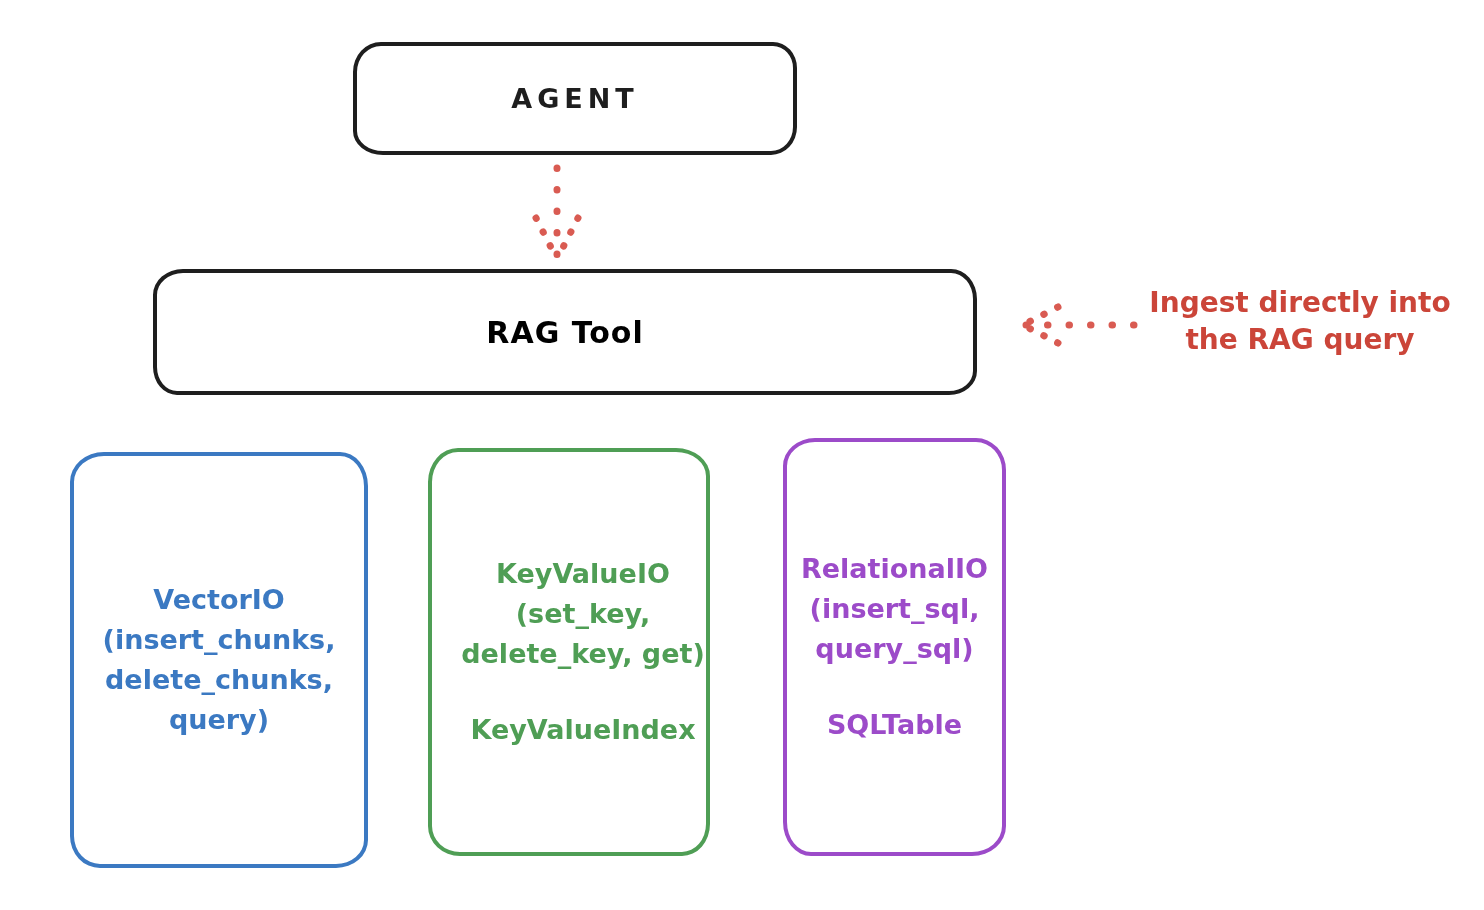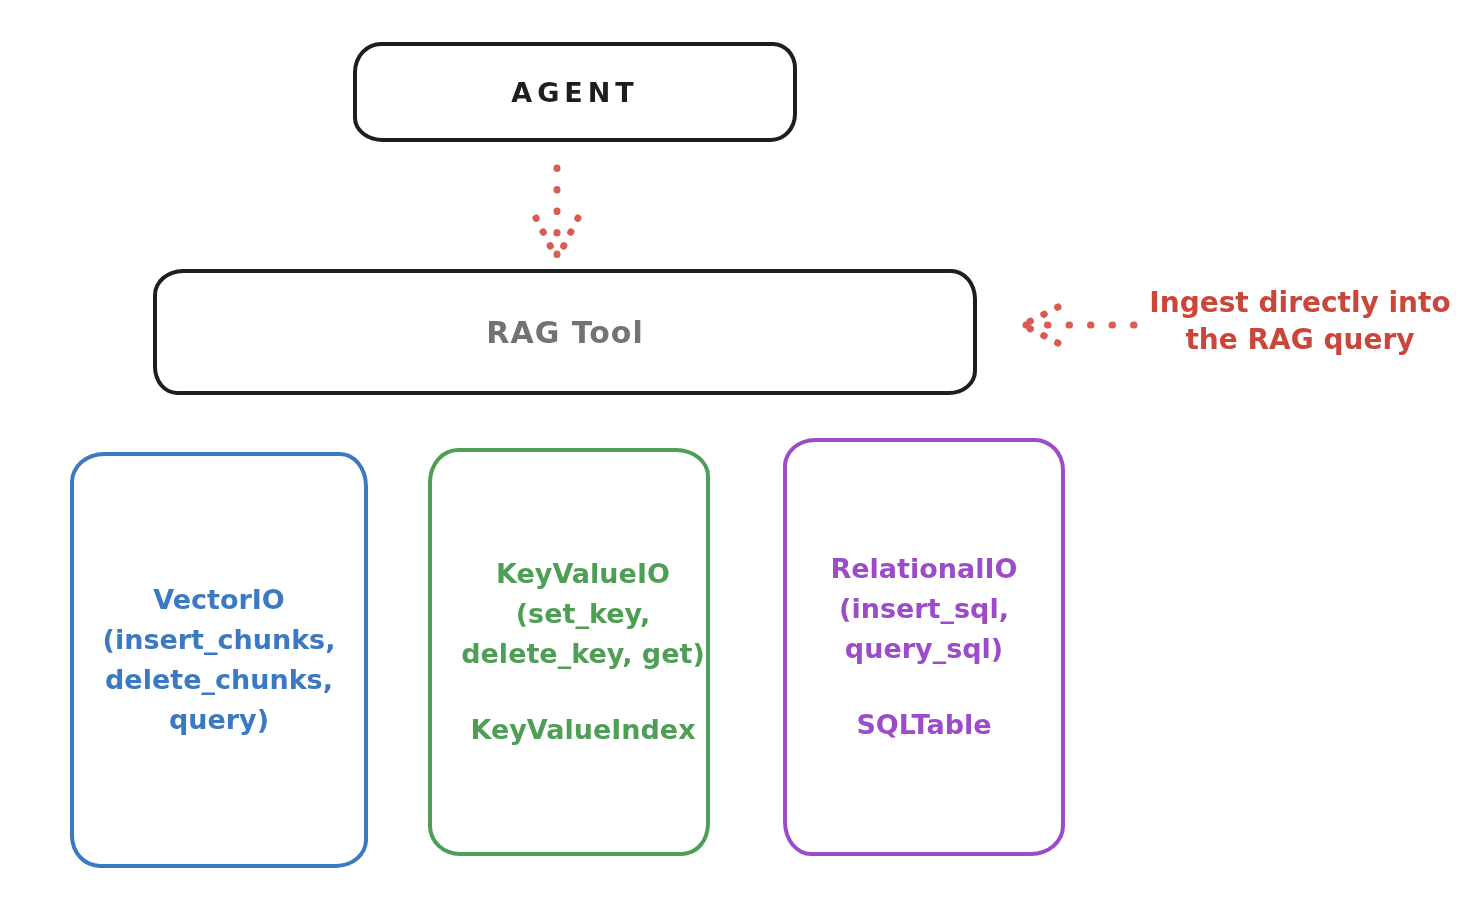--- a/index.html
+++ b/index.html
@@ -18,40 +18,40 @@
   .sketch-box {
     position: absolute;
     background: #ffffff;
     display: flex;
     align-items: center;
     justify-content: center;
     box-sizing: border-box;
   }
   
   .agent-box {
-    left: 353px; top: 42px; width: 444px; height: 100px;
+    left: 353px; top: 42px; width: 444px; height: 113px;
     border: 4px solid #1e1e1e;
     border-radius: 28px 24px 26px 30px / 30px 26px 28px 24px;
   }
   .agent-label {
     font-size: 27px;
     font-weight: 700;
     letter-spacing: 5px;
     color: #1e1e1e;
   }
   .rag-box {
     left: 153px; top: 269px; width: 824px; height: 126px;
     border: 4px solid #1e1e1e;
     border-radius: 30px 26px 28px 24px / 26px 30px 24px 28px;
   }
   .rag-label {
     font-size: 30px;
     font-weight: 600;
     letter-spacing: 1px;
-    color: #737373;
+    color: #000000;
   }
   
   .annotation {
     position: absolute;
     left: 1125px; top: 284px; width: 350px;
     text-align: center;
     color: #cb4539;
     font-size: 28px;
     font-weight: 700;
     line-height: 37px;
@@ -78,21 +78,21 @@
     color: #3b79c2;
   }
   .io-box-keyvalue {
     left: 428px; top: 448px; width: 282px; height: 408px;
     border: 4px solid #4f9e55;
     border-radius: 30px 34px 28px 32px / 34px 28px 32px 30px;
     color: #4f9e55;
     padding-left: 28px;
   }
   .io-box-relational {
-    left: 783px; top: 438px; width: 282px; height: 418px;
+    left: 783px; top: 438px; width: 223px; height: 418px;
     border: 4px solid #9c4bc9;
     border-radius: 32px 30px 34px 28px / 28px 32px 30px 34px;
     color: #9c4bc9;
   }
 </style>
 </head>
 <body>
 
 <div class="canvas">
 

